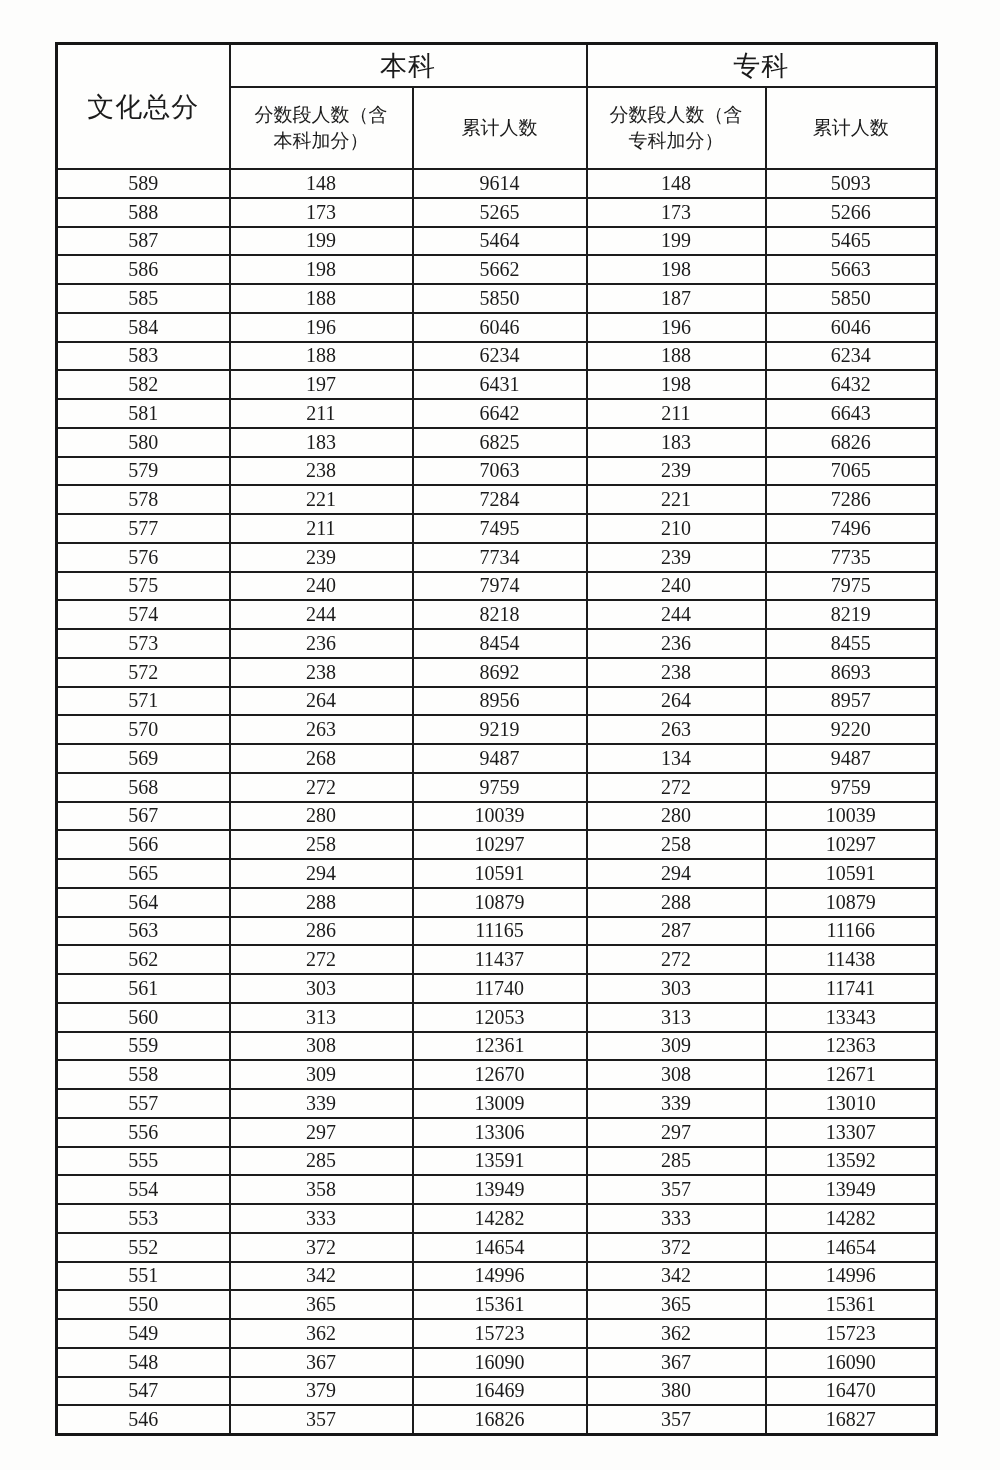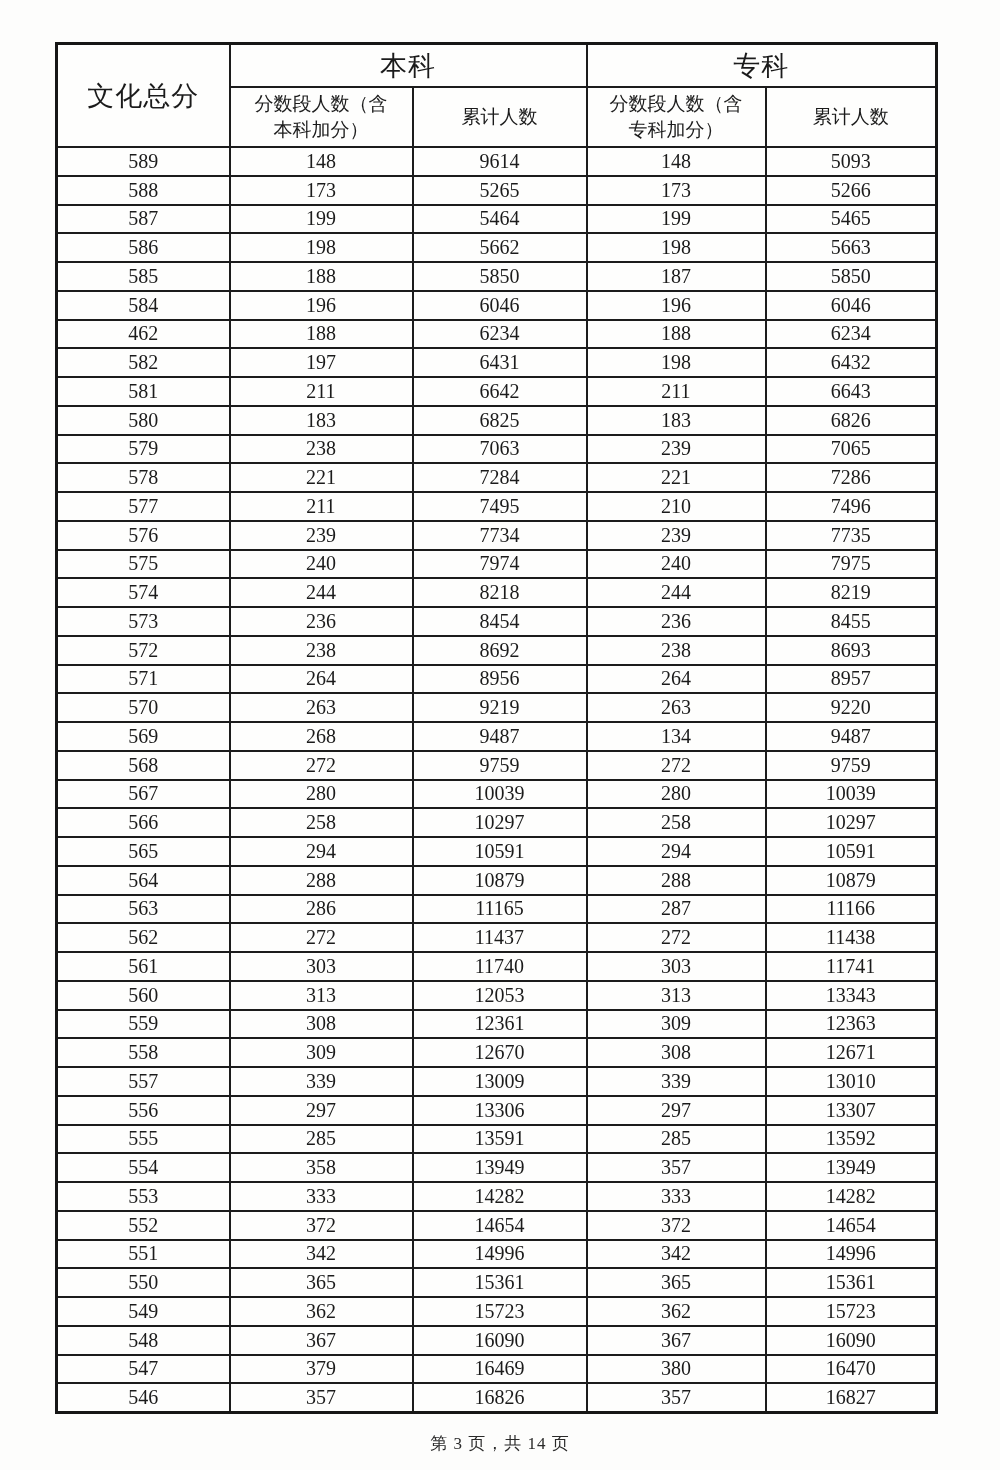--- a/index.html
+++ b/index.html
@@ -45,21 +45,21 @@
     height: 41px;
     font-size: 27px;
     letter-spacing: 1px;
   }
   .score-table thead tr.label-row th {
     height: 58px;
     font-size: 19px;
     line-height: 1.35;
   }
   .score-table th.seg {
-    padding: 0 16px;
+    padding: 11px 16px;
   }
   .score-table th.total-score {
     font-size: 21px;
     letter-spacing: 1px;
   }
   .score-table tbody tr {
     height: 28.75px;
     padding-left: 44px;
   }
   .score-table tbody td {
@@ -139,21 +139,21 @@
           <td>5850</td>
         </tr>
         <tr>
           <td>584</td>
           <td>196</td>
           <td>6046</td>
           <td>196</td>
           <td>6046</td>
         </tr>
         <tr>
-          <td>462</td>
+          <td>583</td>
           <td>188</td>
           <td>6234</td>
           <td>188</td>
           <td>6234</td>
         </tr>
         <tr>
           <td>582</td>
           <td>197</td>
           <td>6431</td>
           <td>198</td>
@@ -407,15 +407,14 @@
         <tr>
           <td>546</td>
           <td>357</td>
           <td>16826</td>
           <td>357</td>
           <td>16827</td>
         </tr>
       </tbody>
   </table>
 
-  <div class="page-footer">第 3 页，共 14 页</div>
 
 </div>
 
 </body></html>

